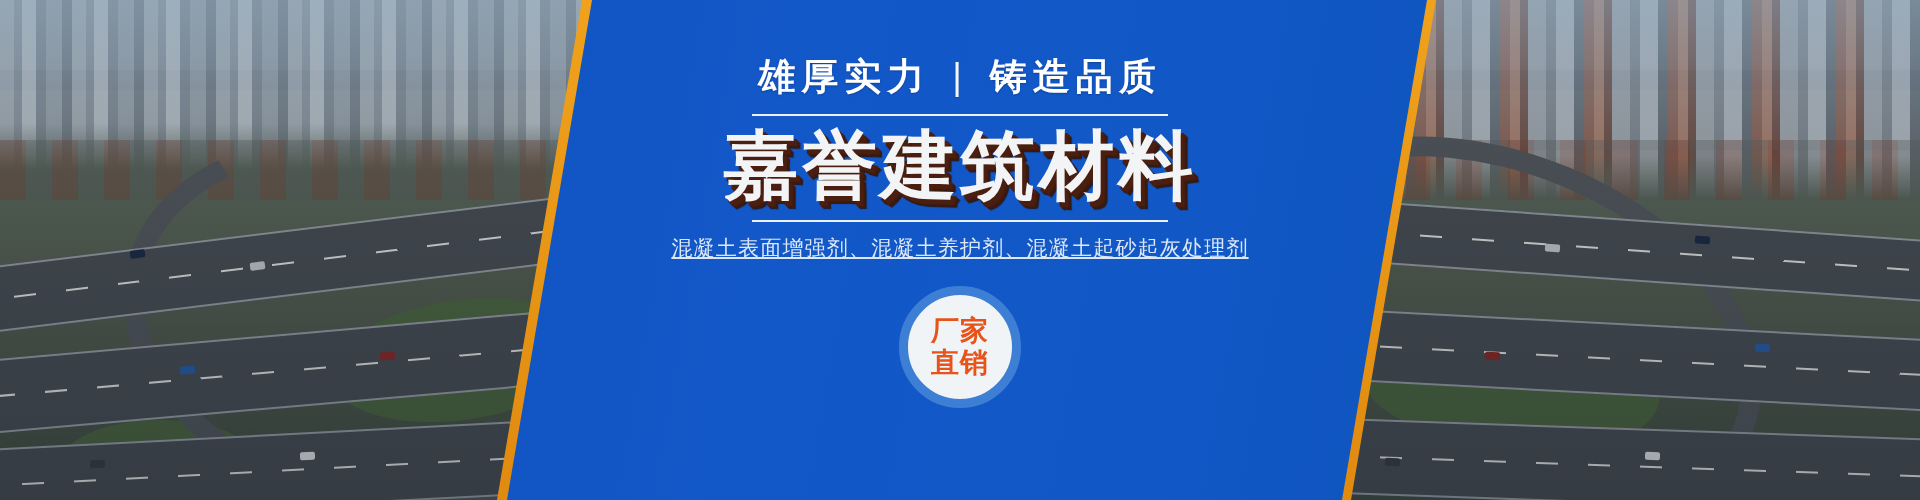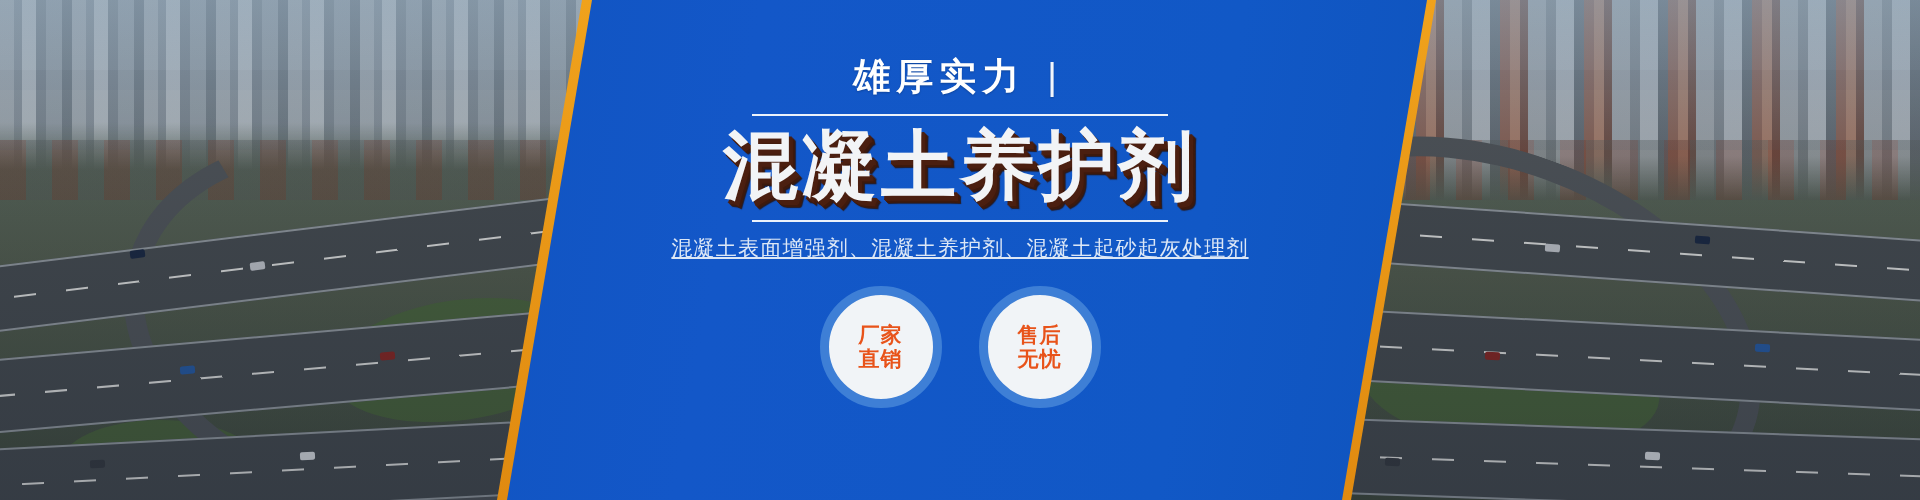--- a/index.html
+++ b/index.html
@@ -152,21 +152,21 @@
     display:flex;gap:37px;align-items:flex-start;
   }
   .badge{
     width:104px;height:104px;border-radius:50%;
     background:#f1f4f7;
     border:9px solid #3e7fd6;
     display:flex;flex-direction:column;align-items:center;justify-content:center;
     box-sizing:content-box;
   }
   .badge .bl{
-    color:#e8531a;font-size:21px;font-weight:700;line-height:1.12;letter-spacing:1px;
+    color:#e8531a;font-size:28px;font-weight:700;line-height:1.12;letter-spacing:1px;
   }
 
   
   .car.a{background:#1d2b44;} .car.b{background:#c9ccd0;}
   .car.c{background:#8e2a24;} .car.d{background:#2a5fa8;}
   .car.e{background:#e3e6e8;} .car.f{background:#3b3f44;}
 </style>
 </head>
 <body>
 
@@ -212,38 +212,35 @@
 
   <div class="panel"></div>
   <div class="panelEdgeOrange"></div>
   <div class="panelEdgeOrangeR"></div>
 
   <div class="content">
 
     <div class="tagline">
       <span>雄厚实力</span>
       <span class="sep">|</span>
+      <span>铸造品质</span>
     </div>
 
     <div class="rule"></div>
 
-    <div class="maintitle">混凝土养护剂</div>
+    <div class="maintitle">嘉誉建筑材料</div>
 
     <div class="rule bottom"></div>
 
     <div class="subtitle">混凝土表面增强剂、混凝土养护剂、混凝土起砂起灰处理剂</div>
 
     <div class="badges">
 
       <div class="badge">
         <span class="bl">厂家</span>
         <span class="bl">直销</span>
       </div>
 
 
-      <div class="badge">
-        <span class="bl">售后</span>
-        <span class="bl">无忧</span>
-      </div>
 
     </div>
   </div>
 </div>
 
 </body></html>

